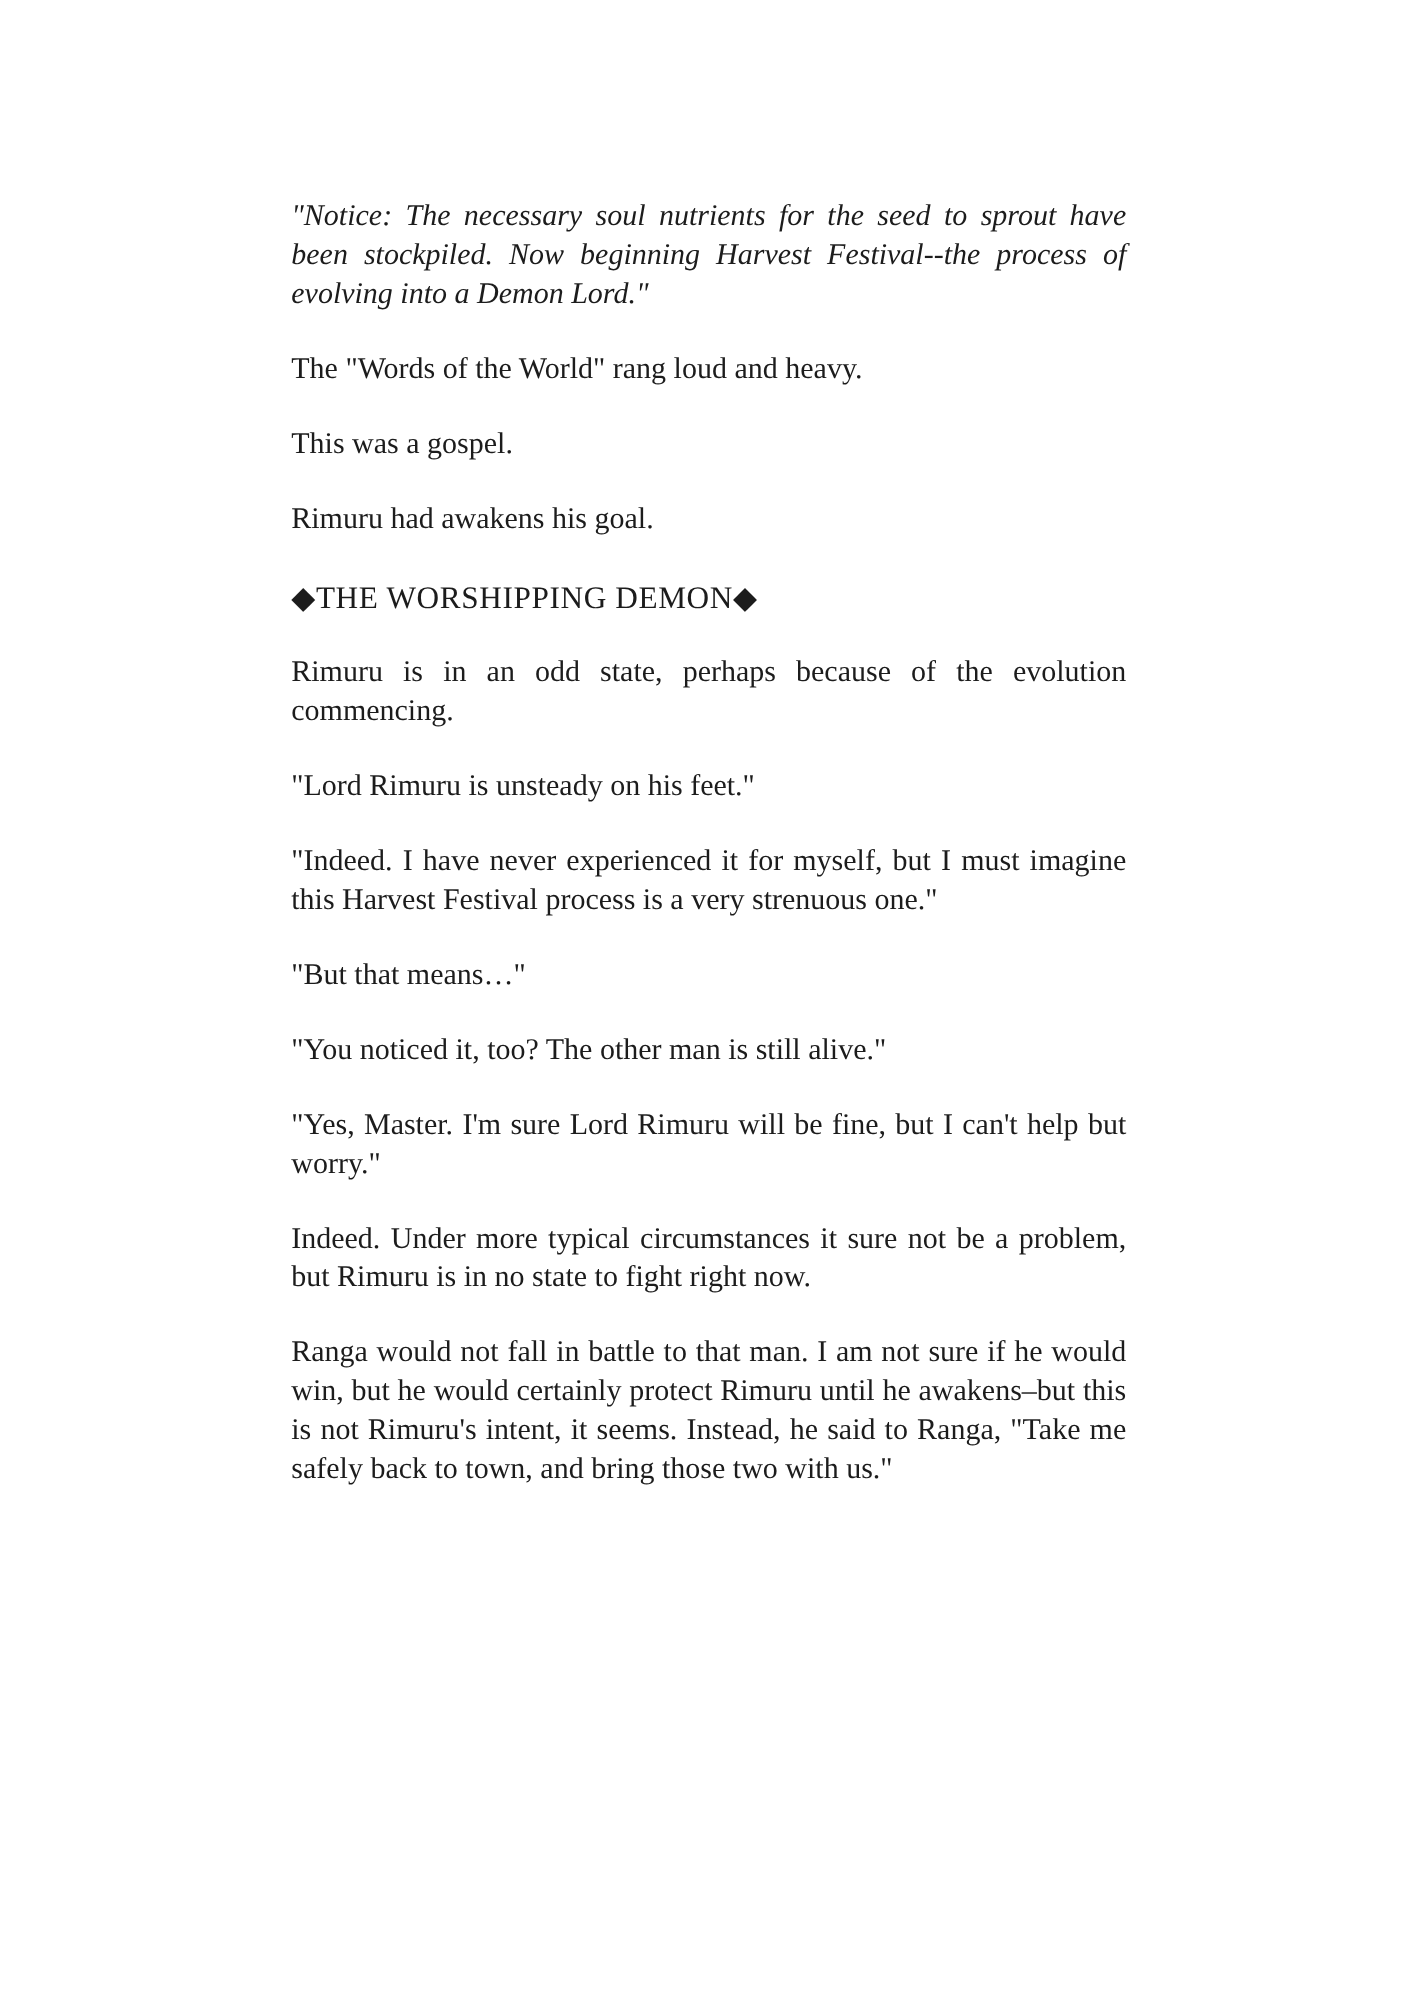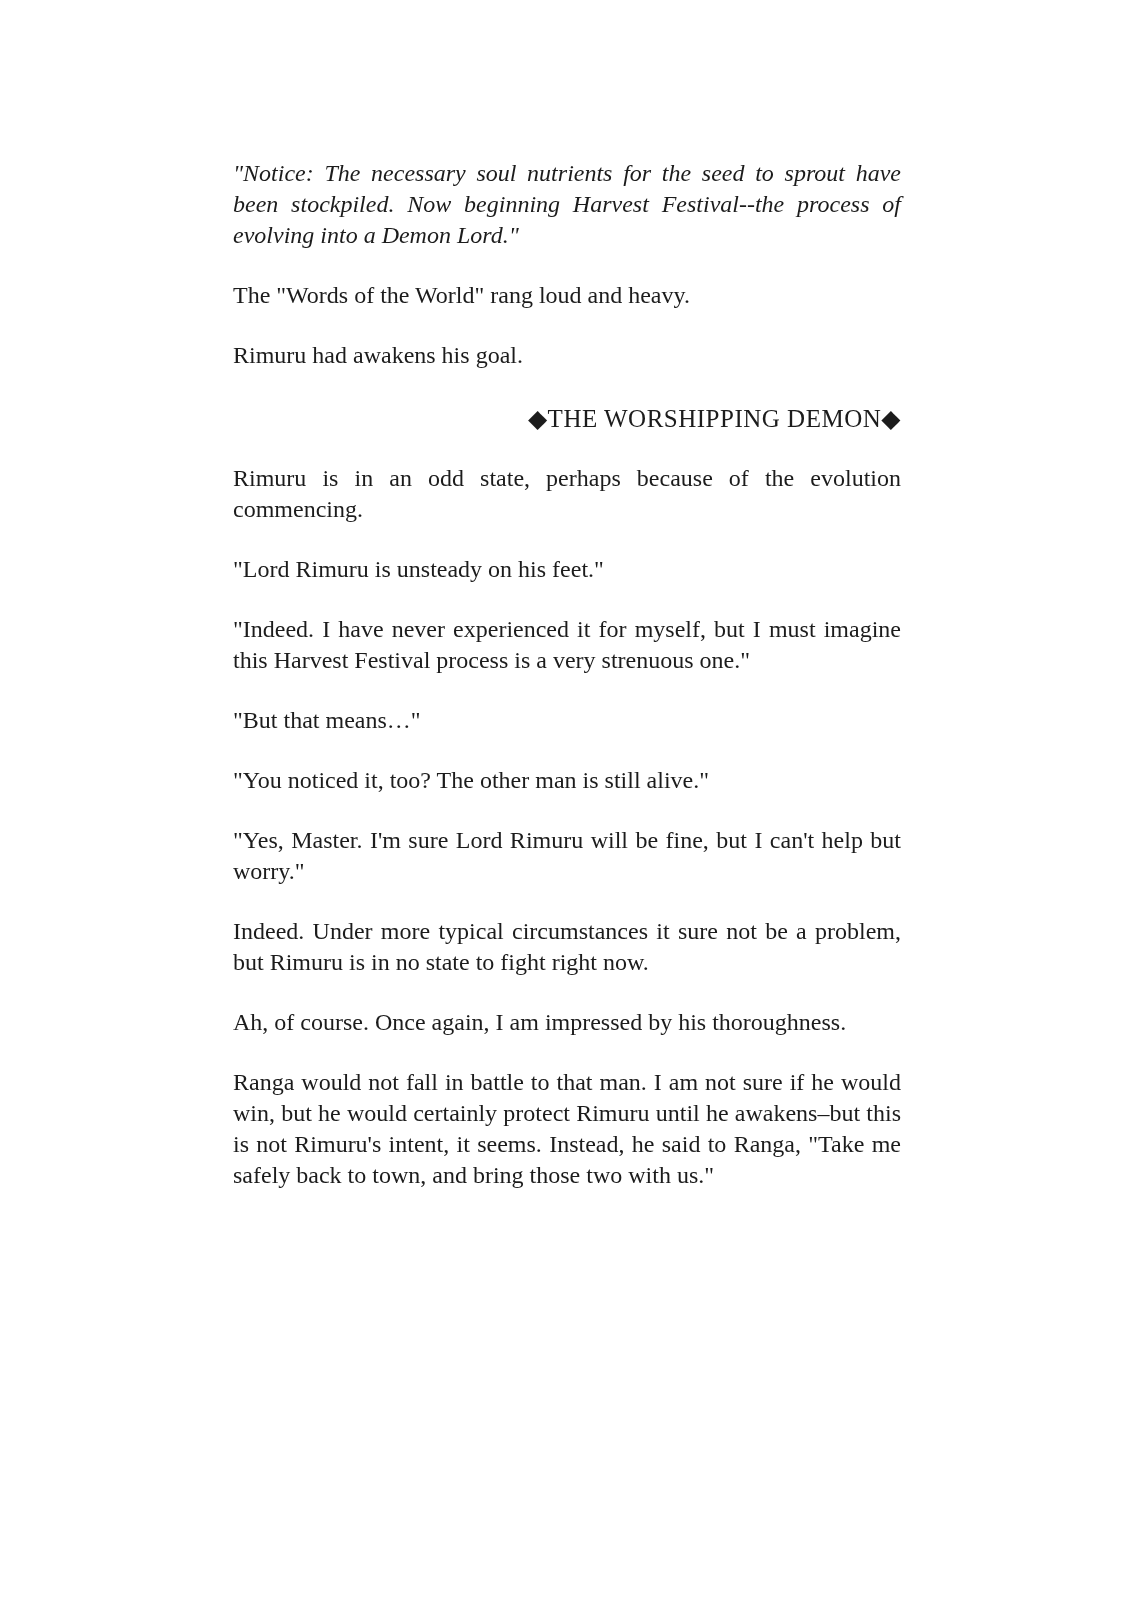--- a/index.html
+++ b/index.html
@@ -16,37 +16,37 @@
     line-height: 31px;
     overflow: hidden;
   }
   .page p {
     margin: 0 0 29px 0;
     text-align: justify;
     text-justify: inter-word;
   }
   .page p.italic { font-style: italic; }
   .page p.heading {
-    text-align: right;
+    text-align: left;
     font-style: normal;
     font-size: 25px;
     margin: 32px 0 29px 0;
     letter-spacing: 0.5px;
   }
 </style>
 </head>
 <body>
 
 <div class="page">
   <p class="italic">"Notice: The necessary soul nutrients for the seed to sprout have been stockpiled. Now beginning Harvest Festival--the process of evolving into a Demon Lord."</p>
   <p class="normal">The "Words of the World" rang loud and heavy.</p>
+  <p class="normal">This was a gospel.</p>
   <p class="normal">Rimuru had awakens his goal.</p>
   <p class="heading">◆THE WORSHIPPING DEMON◆</p>
   <p class="normal">Rimuru is in an odd state, perhaps because of the evolution commencing.</p>
   <p class="normal">"Lord Rimuru is unsteady on his feet."</p>
   <p class="normal">"Indeed. I have never experienced it for myself, but I must imagine this Harvest Festival process is a very strenuous one."</p>
   <p class="normal">"But that means…"</p>
   <p class="normal">"You noticed it, too? The other man is still alive."</p>
   <p class="normal">"Yes, Master. I'm sure Lord Rimuru will be fine, but I can't help but worry."</p>
   <p class="normal">Indeed. Under more typical circumstances it sure not be a problem, but Rimuru is in no state to fight right now.</p>
-  <p class="normal">Ah, of course. Once again, I am impressed by his thorough­ness.</p>
   <p class="normal">Ranga would not fall in battle to that man. I am not sure if he would win, but he would certainly protect Rimuru until he awakens–but this is not Rimuru's intent, it seems. Instead, he said to Ranga, "Take me safely back to town, and bring those two with us."</p>
 </div>
 
 </body></html>

